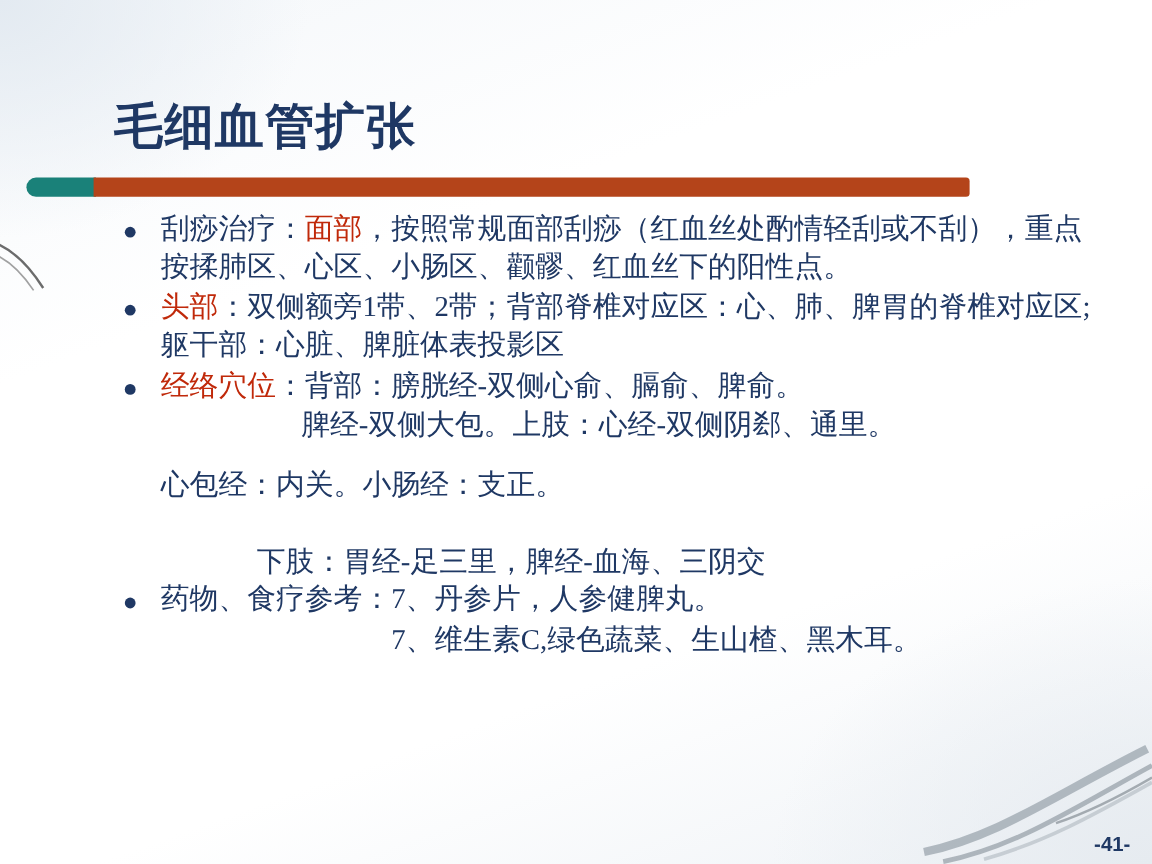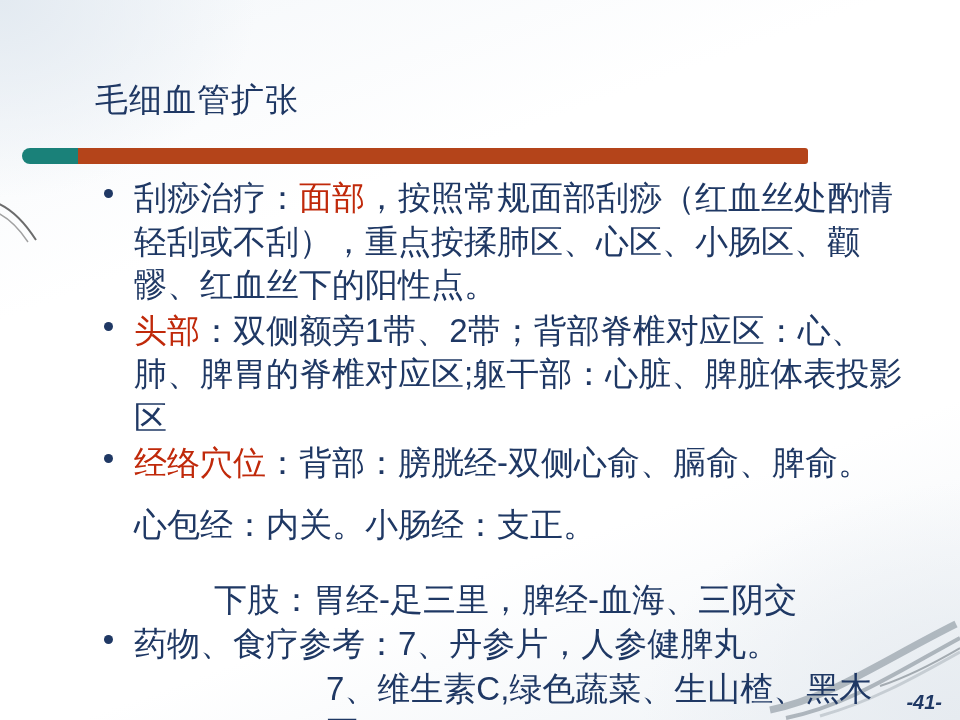--- a/index.html
+++ b/index.html
@@ -32,22 +32,22 @@
     position: absolute;
     right: 0; bottom: 0;
     width: 320px; height: 240px;
     background: radial-gradient(ellipse at bottom right, #e6ebf0 0%, rgba(255,255,255,0) 70%);
     pointer-events: none;
   }
   .title {
     position: absolute;
     left: 95px;
     top: 78px;
-    font-size: 33px;
-    font-weight: normal;
+    font-size: 41px;
+    font-weight: bold;
     color: #1F3864;
     letter-spacing: 1px;
     white-space: nowrap;
   }
   
   .bar-wrap {
     position: absolute;
     left: 22px;
     top: 148px;
     width: 786px;
@@ -98,46 +98,45 @@
   .dot {
     position: absolute;
     left: 8px;
     top: 13px;
     width: 9px;
     height: 9px;
     border-radius: 50%;
     background: #1F3864;
   }
   .txt {
-    font-size: 33px;
+    font-size: 24px;
     line-height: 1.32;
     color: #1F3864;
-    font-family: Liberation Sans, sans-serif;
+    font-family: Liberation Serif, serif;
   }
   .plain-row {
     padding-left: 38px;
     margin-bottom: 0px;
   }
   .red {
     color: #c0290a;
   }
   .indent1 { padding-left: 190px; }
   .indent2 { padding-left: 155px; }
   .indent3 { padding-left: 38px; margin-top: 18px; }
   .indent4 { padding-left: 118px; margin-top: 32px; }
   .indent5 { padding-left: 230px; }
   .pagenum {
     position: absolute;
     right: 18px;
     bottom: 6px;
-    font-size: 20px;
+    font-size: 17px;
     font-weight: bold;
     color: #1F3864;
     font-family: "Liberation Sans", sans-serif;
-    font-style: italic;
   }
 </style>
 </head>
 <body>
 
 <div class="slide">
 
   <div class="corner-tl"></div>
   <div class="corner-br"></div>
 
@@ -182,20 +181,23 @@
     </div>
 
     <div class="bullet-row">
       <span class="dot"></span>
       <div class="txt">
         <span class="red">经络穴位</span><span>：背部：膀胱经-双侧心俞、膈俞、脾俞。</span>
       </div>
     </div>
 
 
+    <div class="plain-row indent2">
+      <div class="txt">脾经-双侧大包。上肢：心经-双侧阴郄、通里。</div>
+    </div>
 
     <div class="plain-row indent3">
       <div class="txt">心包经：内关。小肠经：支正。</div>
     </div>
 
     <div class="plain-row indent4">
       <div class="txt">下肢：胃经-足三里，脾经-血海、三阴交</div>
     </div>
 
     <div class="bullet-row">

